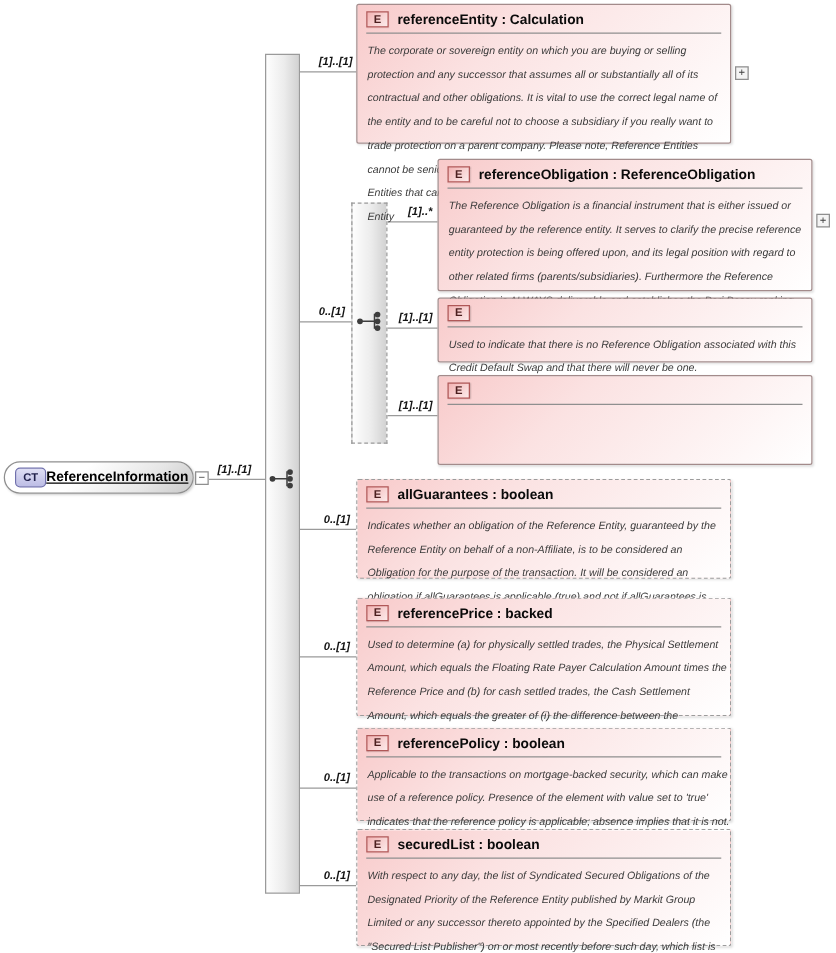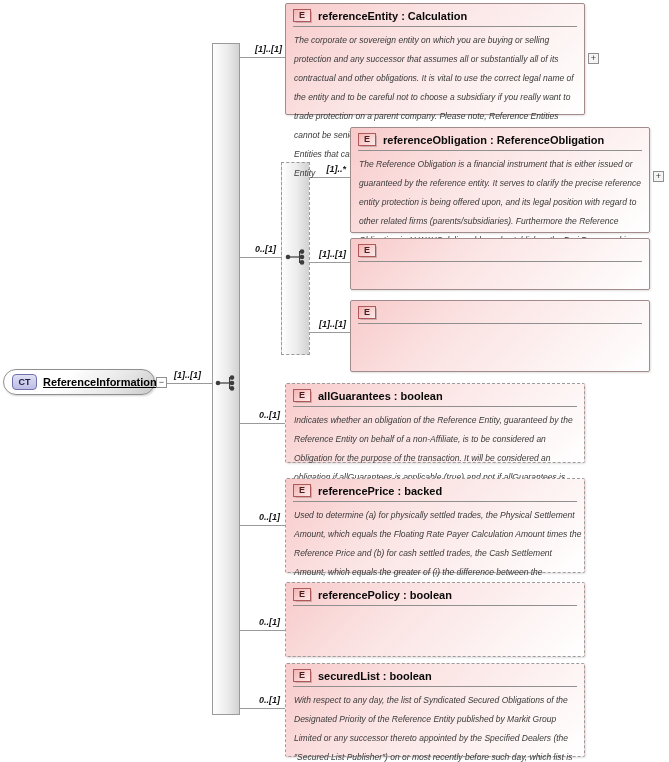--- a/index.html
+++ b/index.html
@@ -16,21 +16,21 @@
     font-size:9px; color:#141414; white-space:nowrap;
   }
   .ta-r { text-align:right; }
   .ta-c { text-align:center; }
   
   .root-pill {
     position:absolute; left:3px; top:369px; width:152px; height:26px;
     border:1px solid #8f8f8f; border-radius:13px;
     background:linear-gradient(135deg,#ffffff 40%,#e6e6e6 75%,#c9c9c9 100%);
     box-shadow:1px 1px 2px rgba(0,0,0,.18);
-    display:flex; align-items:center; gap:6px; padding:0 12px 0 8px; box-sizing:border-box;
+    display:flex; align-items:center; gap:0; padding:0 12px 0 8px; box-sizing:border-box;
   }
   .ct-badge {
     width:23px; height:14px; flex:0 0 auto;
     border:1px solid #7070ad; border-radius:4px;
     background:linear-gradient(#dfdff4,#bdbde5);
     font-weight:bold; font-size:9px; line-height:14px; text-align:center; color:#20204a;
   }
   .root-title { font-weight:bold; font-size:11px; color:#000; white-space:nowrap;text-decoration:underline; }
   
   .toggle-box {
@@ -140,20 +140,21 @@
     <div class="el-sep"></div>
     <div class="el-doc">The Reference Obligation is a financial instrument that is either issued or guaranteed by the reference entity. It serves to clarify the precise reference entity protection is being offered upon, and its legal position with regard to other related firms (parents/subsidiaries). Furthermore the Reference Obligation is ALWAYS deliverable and establishes the Pari Passu ranking (as the deliverable bonds must rank equal to the reference obligation). ISDA 2003 Term: Reference Obligation</div>
   </div>
   <div class="toggle-box" style="left:653px;top:171px;">+</div>
 
   <div class="el-box" style="left:350px;top:238px;width:300px;height:52px;">
     <div class="el-header">
       <span class="e-badge">E</span>
     </div>
     <div class="el-sep"></div>
+    <div class="el-doc">Used to indicate that there is no Reference Obligation associated with this Credit Default Swap and that there will never be one.</div>
   </div>
 
   <div class="el-box" style="left:350px;top:300px;width:300px;height:72px;">
     <div class="el-header">
       <span class="e-badge">E</span>
     </div>
     <div class="el-sep"></div>
   </div>
 
   <div class="el-box dashed" style="left:285px;top:383px;width:300px;height:80px;">
@@ -173,20 +174,21 @@
     <div class="el-sep"></div>
     <div class="el-doc">Used to determine (a) for physically settled trades, the Physical Settlement Amount, which equals the Floating Rate Payer Calculation Amount times the Reference Price and (b) for cash settled trades, the Cash Settlement Amount, which equals the greater of (i) the difference between the Reference Price and the Final Price and (ii) zero. ISDA 2003 Term: Reference Price</div>
   </div>
 
   <div class="el-box dashed" style="left:285px;top:582px;width:300px;height:75px;">
     <div class="el-header">
       <span class="e-badge">E</span>
       <span class="el-title">referencePolicy : boolean</span>
     </div>
     <div class="el-sep"></div>
+    <div class="el-doc">Applicable to the transactions on mortgage-backed security, which can make use of a reference policy. Presence of the element with value set to 'true' indicates that the reference policy is applicable; absence implies that it is not.</div>
   </div>
 
   <div class="el-box dashed" style="left:285px;top:663px;width:300px;height:94px;">
     <div class="el-header">
       <span class="e-badge">E</span>
       <span class="el-title">securedList : boolean</span>
     </div>
     <div class="el-sep"></div>
     <div class="el-doc">With respect to any day, the list of Syndicated Secured Obligations of the Designated Priority of the Reference Entity published by Markit Group Limited or any successor thereto appointed by the Specified Dealers (the "Secured List Publisher") on or most recently before such day, which list is currently available at [http://www.markit.com]. ISDA 2003 Term: Relevant Secured List.</div>
   </div>

